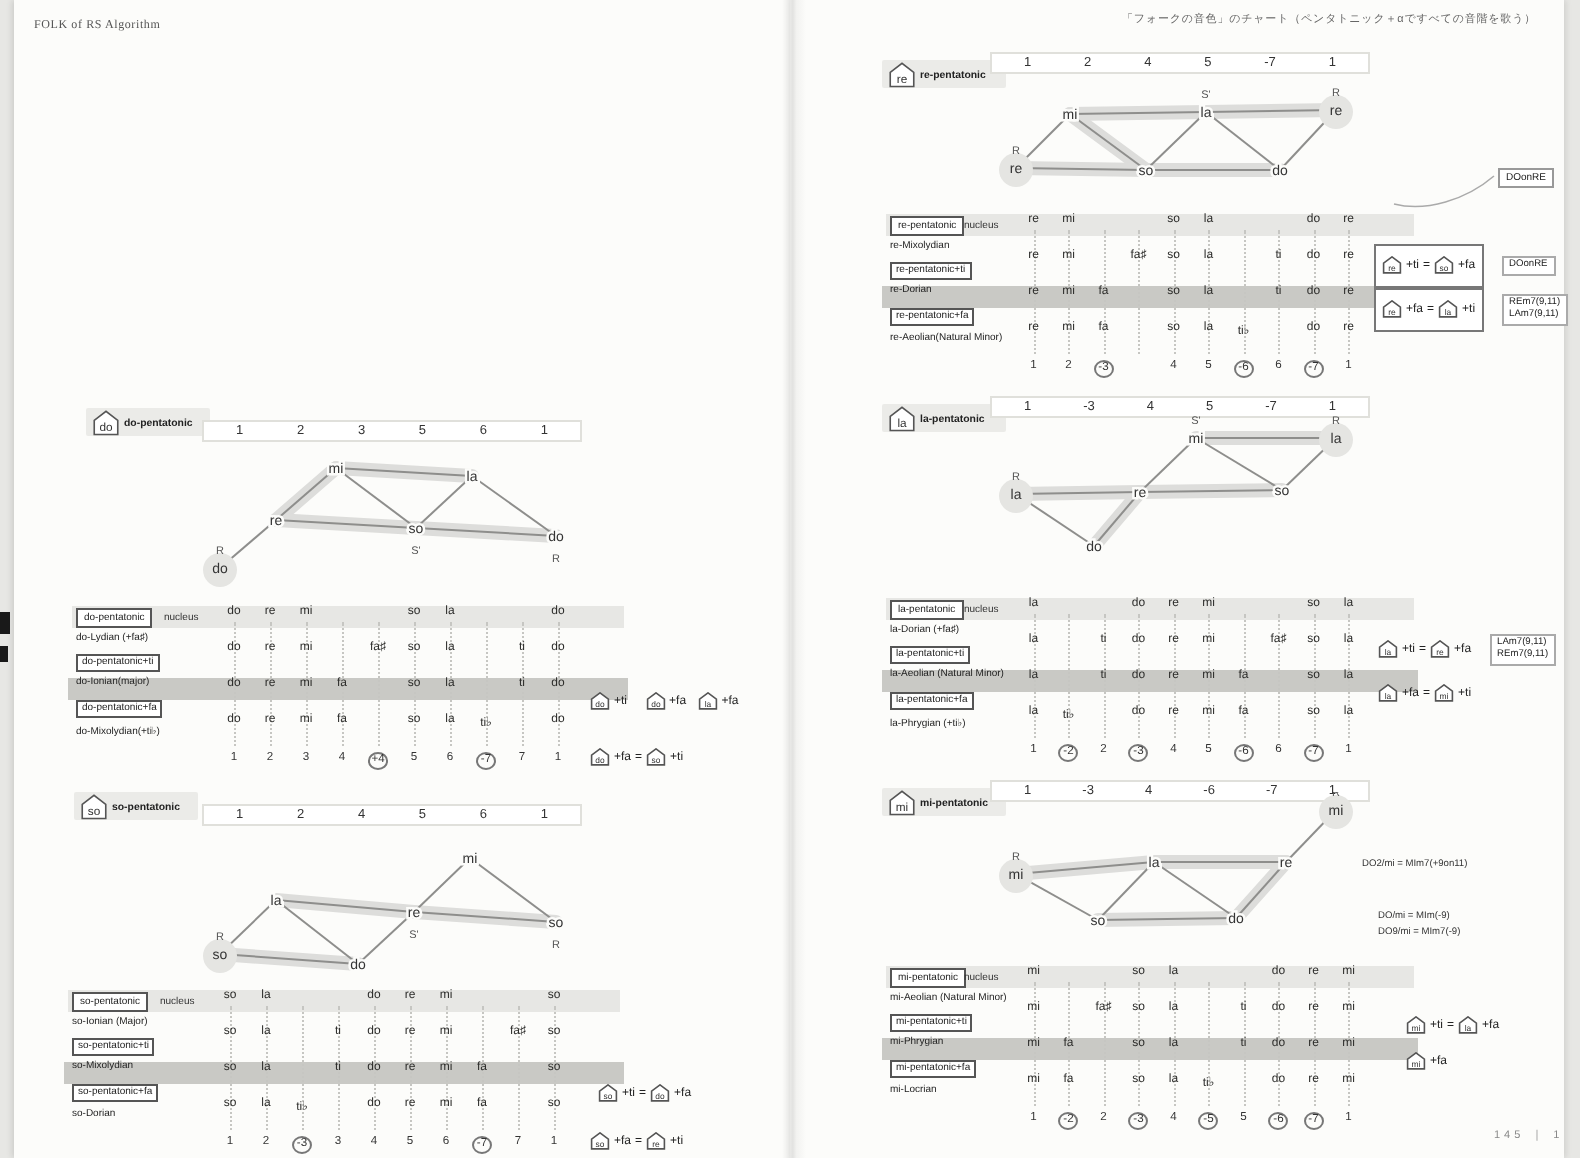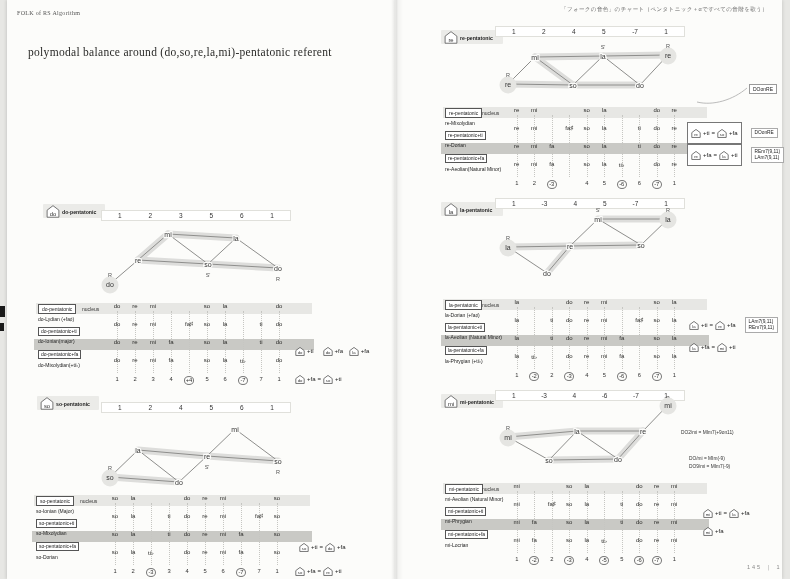--- a/index.html
+++ b/index.html
@@ -40,21 +40,20 @@
   .callout-box{position:absolute;border:1px solid #999;background:#fff;font-size:5px;color:#222;padding:1px 3px;z-index:4;white-space:nowrap;}
   .ann{position:absolute;font-size:4.8px;color:#333;z-index:4;white-space:nowrap;}
   svg text{font-family:"Liberation Sans",sans-serif;}
 </style>
 </head>
 <body>
 
 <div class="book">
   <div class="page left" id="page-left">
     <div class="hdr-left">FOLK of RS Algorithm</div>
-    <div class="title">polymodal balance around (do,so,re,la,mi)-pentatonic referent</div>
   <div class="badge-band" style="position: absolute; left: 36px; top: 204px;"></div>
       <div class="badge" style="position: absolute; left: 39px; top: 205px;">
         <svg width="14" height="13" viewBox="0 0 14 13">
           <path d="M 1.12 5.2 L 7 0.65 L 12.88 5.2 L 12.88 12.219999999999999 L 1.12 12.219999999999999 Z" fill="#fff" stroke="#555" stroke-width="0.8"></path>
           <text x="7" y="10.66" text-anchor="middle" font-size="5.9" fill="#333">do</text>
         </svg>
         <span class="blabel">do-pentatonic</span>
       </div>
       <div class="strip" style="position: absolute; left: 94px; top: 210px; width: 190px;">
         <span>1</span>

